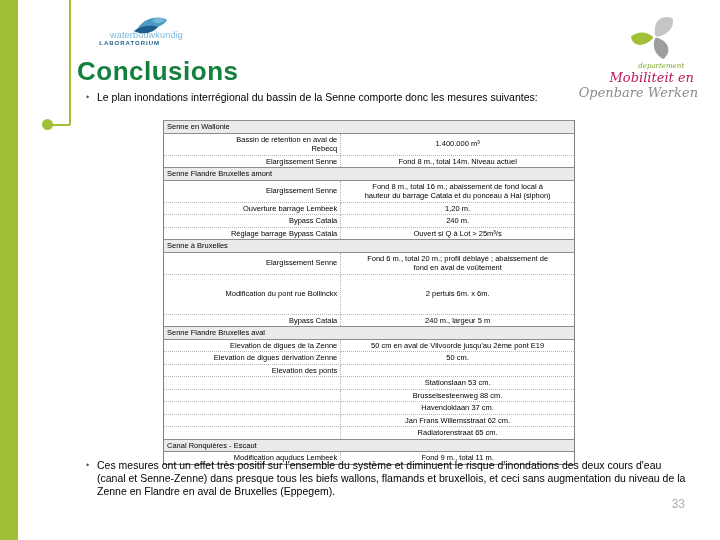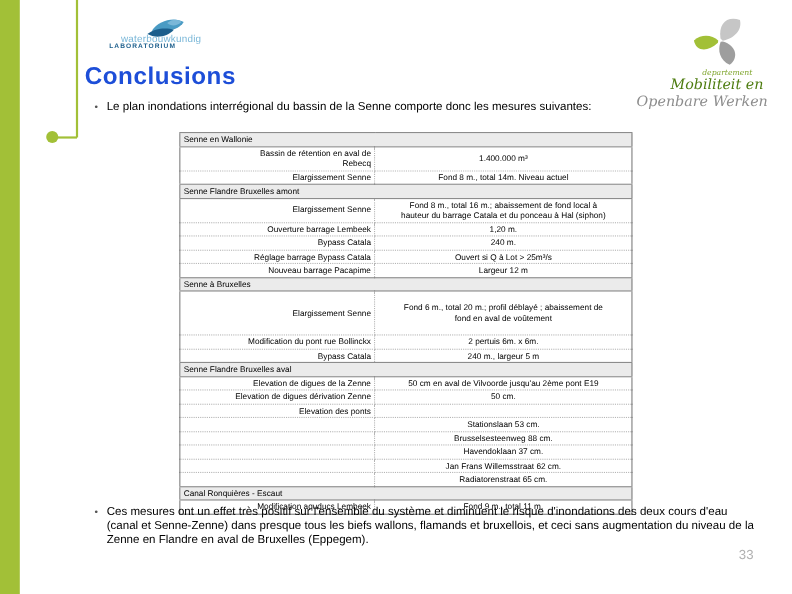--- a/index.html
+++ b/index.html
@@ -16,26 +16,26 @@
   
   .wb-logo{position:absolute;left:74px;top:14px;width:92px;height:38px;}
   .wb-swoosh{position:absolute;right:-4px;top:0;}
   .wb-line1{position:absolute;left:0;top:16px;font-size:9px;color:#7ab7d8;letter-spacing:0.2px;margin-left:36px;}
   .wb-line2{position:absolute;left:0;top:26px;width:86px;text-align:right;font-size:6px;font-weight:bold;color:#1b5e8c;letter-spacing:1px;}
 
   
   .mow-logo{position:absolute;right:22px;top:12px;width:130px;height:84px;}
   .mow-pinwheel{position:absolute;right:18px;top:0;}
   .mow-dep{position:absolute;right:14px;top:50px;font-size:7px;font-style:italic;color:#7fa52c;font-family:"DejaVu Serif",serif;}
-  .mow-l1{position:absolute;right:4px;top:58px;font-size:13px;font-style:italic;color:#4d7c0f;font-family:"DejaVu Serif",serif;}
+  .mow-l1{position:absolute;right:4px;top:58px;font-size:13px;font-style:italic;color:#be185d;font-family:"DejaVu Serif",serif;}
   .mow-l2{position:absolute;right:0px;top:73px;font-size:13px;font-style:italic;color:#8c8c8c;font-family:"DejaVu Serif",serif;}
 
   .slide-title{
-    position:absolute;left:77px;top:56px;font-size:22px;font-weight:900;
-    color:#1d4ed8;letter-spacing:0.5px;
+    position:absolute;left:77px;top:56px;font-size:26px;font-weight:900;
+    color:#15803d;letter-spacing:0.5px;
   }
 
   .bullet-block{position:absolute;font-size:10.5px;line-height:13px;color:#000;}
   .bullet-intro{left:86px;top:91px;width:606px;}
   .bullet-conclusion{left:86px;top:459px;width:606px;}
   .bullet-row{display:flex;}
   .bullet-glyph{width:11px;flex:0 0 11px;color:#555;font-size:9px;line-height:13px;}
 
   
   .measures-table-wrap{position:absolute;left:163px;top:120px;}
@@ -127,24 +127,20 @@
           <td class="c2">1,20 m.</td>
         </tr>
         <tr class="item">
           <td class="c1">Bypass Catala</td>
           <td class="c2">240 m.</td>
         </tr>
         <tr class="item">
           <td class="c1">Réglage barrage Bypass Catala</td>
           <td class="c2">Ouvert si Q à Lot &gt; 25m³/s</td>
         </tr>
-        <tr class="item">
-          <td class="c1">Nouveau barrage Pacapime</td>
-          <td class="c2">Largeur 12 m</td>
-        </tr>
         <tr class="section">
           <td colspan="2">Senne à Bruxelles</td>
         </tr>
         <tr class="item">
           <td class="c1">Elargissement Senne</td>
           <td class="c2">Fond 6 m., total  20 m.; profil déblayé ; abaissement de
 fond en aval de voûtement</td>
         </tr>
         <tr class="item">
           <td class="c1">Modification du pont rue Bollinckx</td>

